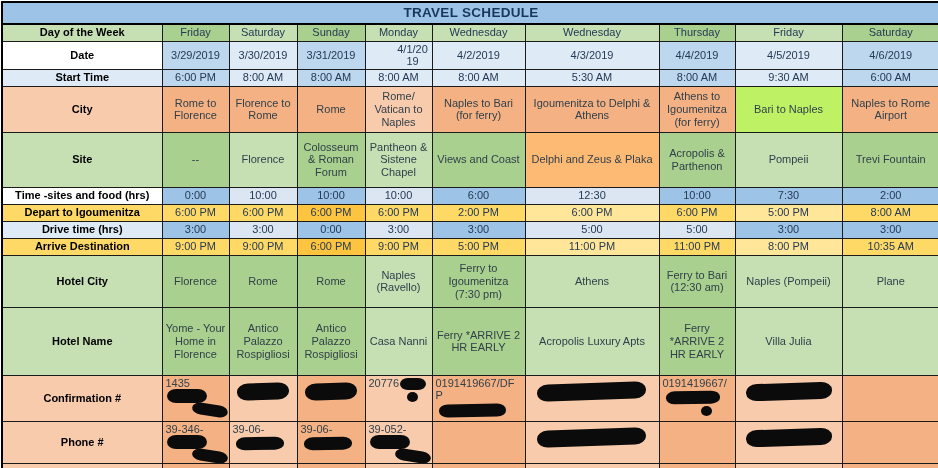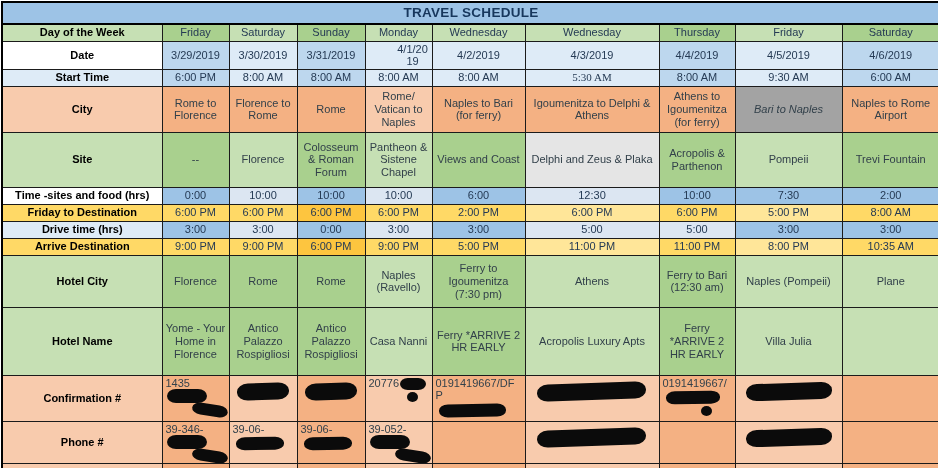--- a/index.html
+++ b/index.html
@@ -100,63 +100,63 @@
           <td data-name="cell-date-col8" style="background: rgb(222, 235, 247);"><span class="ctext" data-name="cell-text">4/5/2019</span></td>
           <td data-name="cell-date-col9" style="background: rgb(189, 215, 238);"><span class="ctext" data-name="cell-text">4/6/2019</span></td>
         </tr>
         <tr data-name="row-start">
           <th class="rowlabel" data-name="row-label-start" style="background: rgb(222, 235, 247);">Start Time</th>
           <td data-name="cell-start-col1" style="background: rgb(189, 215, 238);"><span class="ctext" data-name="cell-text">6:00 PM</span></td>
           <td data-name="cell-start-col2" style="background: rgb(222, 235, 247);"><span class="ctext" data-name="cell-text">8:00 AM</span></td>
           <td data-name="cell-start-col3" style="background: rgb(189, 215, 238);"><span class="ctext" data-name="cell-text">8:00 AM</span></td>
           <td data-name="cell-start-col4" style="background: rgb(222, 235, 247);"><span class="ctext" data-name="cell-text">8:00 AM</span></td>
           <td data-name="cell-start-col5" style="background: rgb(222, 235, 247);"><span class="ctext" data-name="cell-text">8:00 AM</span></td>
-          <td data-name="cell-start-col6" style="background: rgb(222, 235, 247); font-family: Liberation Serif, serif;"><span class="ctext" data-name="cell-text">5:30 AM</span></td>
+          <td data-name="cell-start-col6" style="background: rgb(222, 235, 247);"><span class="ctext" data-name="cell-text">5:30 AM</span></td>
           <td data-name="cell-start-col7" style="background: rgb(189, 215, 238);"><span class="ctext" data-name="cell-text">8:00 AM</span></td>
           <td data-name="cell-start-col8" style="background: rgb(222, 235, 247);"><span class="ctext" data-name="cell-text">9:30 AM</span></td>
           <td data-name="cell-start-col9" style="background: rgb(189, 215, 238);"><span class="ctext" data-name="cell-text">6:00 AM</span></td>
         </tr>
         <tr data-name="row-city">
           <th class="rowlabel" data-name="row-label-city" style="background: rgb(248, 203, 173);">City</th>
           <td data-name="cell-city-col1" style="background: rgb(244, 177, 131);"><span class="ctext" data-name="cell-text">Rome to Florence</span></td>
           <td data-name="cell-city-col2" style="background: rgb(244, 177, 131);"><span class="ctext" data-name="cell-text">Florence to Rome</span></td>
           <td data-name="cell-city-col3" style="background: rgb(244, 177, 131);"><span class="ctext" data-name="cell-text">Rome</span></td>
           <td data-name="cell-city-col4" style="background: rgb(248, 203, 173);"><span class="ctext" data-name="cell-text">Rome/ Vatican to Naples</span></td>
           <td data-name="cell-city-col5" style="background: rgb(244, 177, 131);"><span class="ctext" data-name="cell-text">Naples to Bari (for ferry)</span></td>
           <td data-name="cell-city-col6" style="background: rgb(244, 177, 131);"><span class="ctext" data-name="cell-text">Igoumenitza to Delphi &amp; Athens</span></td>
           <td data-name="cell-city-col7" style="background: rgb(244, 177, 131);"><span class="ctext" data-name="cell-text">Athens to Igoumenitza (for ferry)</span></td>
-          <td data-name="cell-city-col8" style="background: #a3a3a3; font-style: italic;"><span class="ctext" data-name="cell-text">Bari to Naples</span></td>
+          <td data-name="cell-city-col8" style="background: #bef264;"><span class="ctext" data-name="cell-text">Bari to Naples</span></td>
           <td data-name="cell-city-col9" style="background: rgb(244, 177, 131);"><span class="ctext" data-name="cell-text">Naples to Rome Airport</span></td>
         </tr>
         <tr data-name="row-site">
           <th class="rowlabel" data-name="row-label-site" style="background: rgb(198, 224, 180);">Site</th>
           <td data-name="cell-site-col1" style="background: rgb(169, 208, 142);"><span class="ctext" data-name="cell-text">--</span></td>
           <td data-name="cell-site-col2" style="background: rgb(198, 224, 180);"><span class="ctext" data-name="cell-text">Florence</span></td>
           <td data-name="cell-site-col3" style="background: rgb(169, 208, 142);"><span class="ctext" data-name="cell-text">Colosseum &amp; Roman Forum</span></td>
           <td data-name="cell-site-col4" style="background: rgb(198, 224, 180);"><span class="ctext" data-name="cell-text">Pantheon &amp; Sistene Chapel</span></td>
           <td data-name="cell-site-col5" style="background: rgb(169, 208, 142);"><span class="ctext" data-name="cell-text">Views and Coast</span></td>
-          <td data-name="cell-site-col6" style="background: #e5e5e5;"><span class="ctext" data-name="cell-text">Delphi and Zeus &amp; Plaka</span></td>
+          <td data-name="cell-site-col6" style="background: #fdba74;"><span class="ctext" data-name="cell-text">Delphi and Zeus &amp; Plaka</span></td>
           <td data-name="cell-site-col7" style="background: rgb(169, 208, 142);"><span class="ctext" data-name="cell-text">Acropolis &amp; Parthenon</span></td>
           <td data-name="cell-site-col8" style="background: rgb(198, 224, 180);"><span class="ctext" data-name="cell-text">Pompeii</span></td>
           <td data-name="cell-site-col9" style="background: rgb(169, 208, 142);"><span class="ctext" data-name="cell-text">Trevi Fountain</span></td>
         </tr>
         <tr data-name="row-time-sites">
           <th class="rowlabel" data-name="row-label-time-sites" style="background: rgb(255, 255, 255);">Time -sites and food (hrs)</th>
           <td data-name="cell-time-sites-col1" style="background: rgb(157, 195, 230);"><span class="ctext" data-name="cell-text">0:00</span></td>
           <td data-name="cell-time-sites-col2" style="background: rgb(220, 230, 242);"><span class="ctext" data-name="cell-text">10:00</span></td>
           <td data-name="cell-time-sites-col3" style="background: rgb(157, 195, 230);"><span class="ctext" data-name="cell-text">10:00</span></td>
           <td data-name="cell-time-sites-col4" style="background: rgb(220, 230, 242);"><span class="ctext" data-name="cell-text">10:00</span></td>
           <td data-name="cell-time-sites-col5" style="background: rgb(157, 195, 230);"><span class="ctext" data-name="cell-text">6:00</span></td>
           <td data-name="cell-time-sites-col6" style="background: rgb(220, 230, 242);"><span class="ctext" data-name="cell-text">12:30</span></td>
           <td data-name="cell-time-sites-col7" style="background: rgb(157, 195, 230);"><span class="ctext" data-name="cell-text">10:00</span></td>
           <td data-name="cell-time-sites-col8" style="background: rgb(157, 195, 230);"><span class="ctext" data-name="cell-text">7:30</span></td>
           <td data-name="cell-time-sites-col9" style="background: rgb(157, 195, 230);"><span class="ctext" data-name="cell-text">2:00</span></td>
         </tr>
         <tr data-name="row-depart">
-          <th class="rowlabel" data-name="row-label-depart" style="background: rgb(255, 217, 102);">Friday to Destination</th>
+          <th class="rowlabel" data-name="row-label-depart" style="background: rgb(255, 217, 102);">Depart to Igoumenitza</th>
           <td data-name="cell-depart-col1" style="background: rgb(255, 217, 102);"><span class="ctext" data-name="cell-text">6:00 PM</span></td>
           <td data-name="cell-depart-col2" style="background: rgb(255, 217, 102);"><span class="ctext" data-name="cell-text">6:00 PM</span></td>
           <td data-name="cell-depart-col3" style="background: rgb(253, 197, 63);"><span class="ctext" data-name="cell-text">6:00 PM</span></td>
           <td data-name="cell-depart-col4" style="background: rgb(255, 217, 102);"><span class="ctext" data-name="cell-text">6:00 PM</span></td>
           <td data-name="cell-depart-col5" style="background: rgb(255, 217, 102);"><span class="ctext" data-name="cell-text">2:00 PM</span></td>
           <td data-name="cell-depart-col6" style="background: rgb(255, 230, 153);"><span class="ctext" data-name="cell-text">6:00 PM</span></td>
           <td data-name="cell-depart-col7" style="background: rgb(255, 217, 102);"><span class="ctext" data-name="cell-text">6:00 PM</span></td>
           <td data-name="cell-depart-col8" style="background: rgb(255, 230, 153);"><span class="ctext" data-name="cell-text">5:00 PM</span></td>
           <td data-name="cell-depart-col9" style="background: rgb(255, 217, 102);"><span class="ctext" data-name="cell-text">8:00 AM</span></td>
         </tr>

